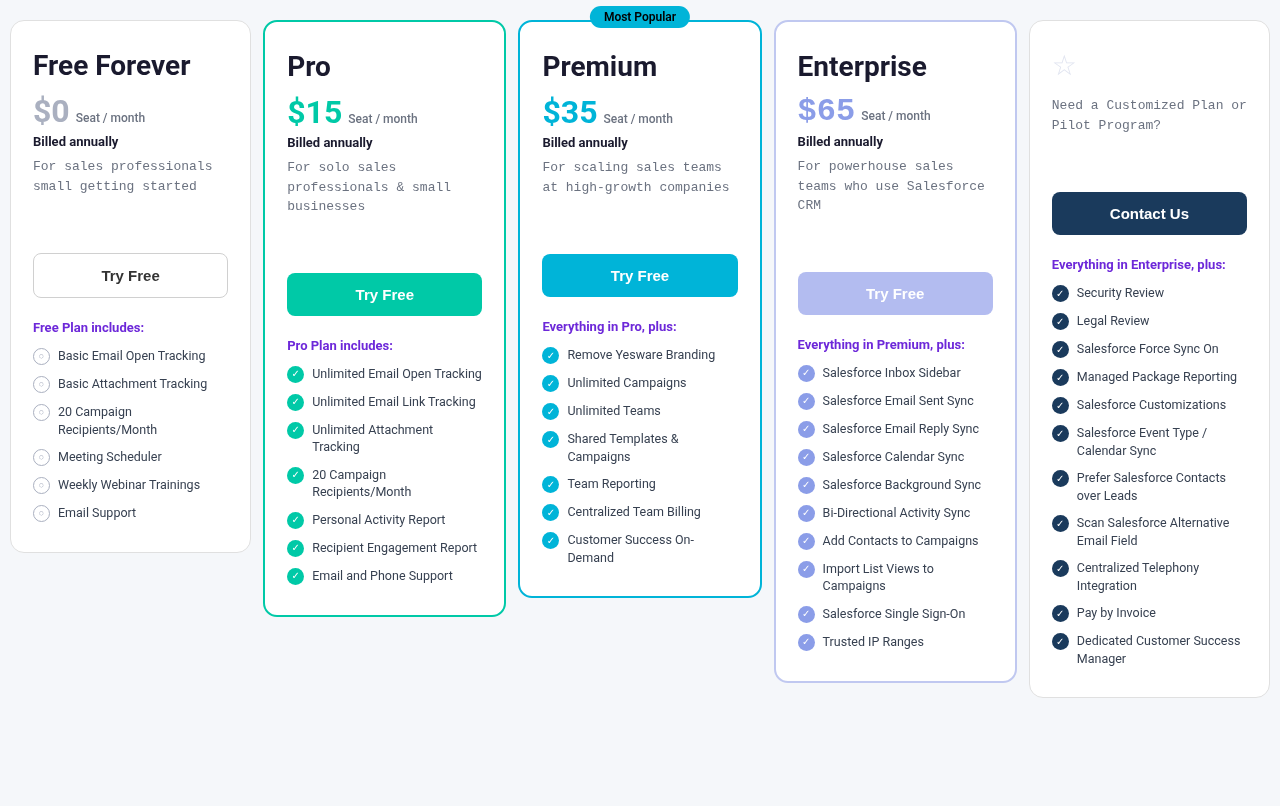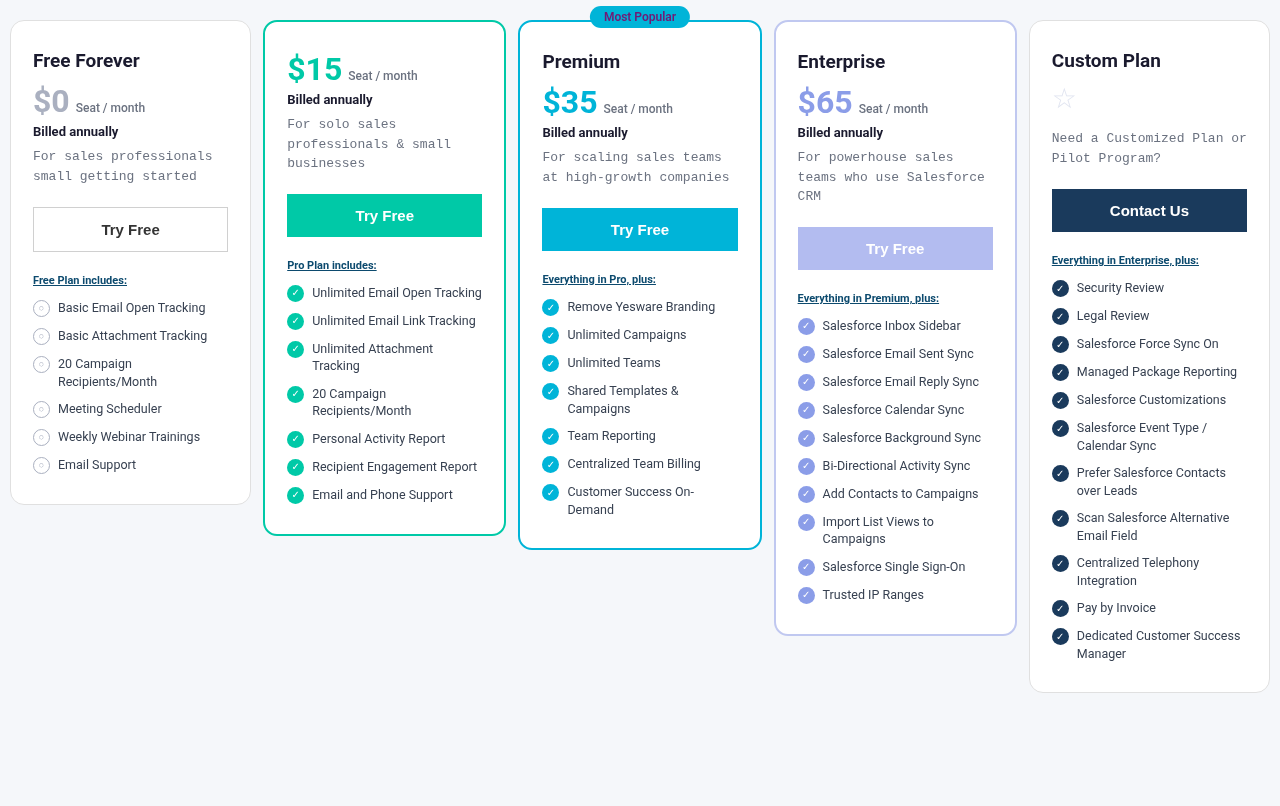--- a/index.html
+++ b/index.html
@@ -38,47 +38,47 @@
     }
     .plan-card.custom {
       border: 1.5px solid #e0e0e0;
     }
     .most-popular-badge {
       position: absolute;
       top: -16px;
       left: 50%;
       transform: translateX(-50%);
       background: #00b4d8;
-      color: #701a75;
+      color: #000000;
       font-size: 12px;
       font-weight: 600;
       padding: 4px 14px;
       border-radius: 20px;
       white-space: nowrap;
     }
     .plan-name {
-      font-size: 19px;
+      font-size: 28px;
       font-weight: 700;
       color: #1a1a2e;
       margin-bottom: 10px;
     }
     .plan-price-row {
       display: flex;
       align-items: baseline;
       gap: 6px;
       margin-bottom: 4px;
     }
     .plan-price {
       font-size: 32px;
       font-weight: 700;
     }
     .plan-price.free { color: #aab0c0; }
     .plan-price.pro { color: #00c9a7; }
     .plan-price.premium { color: #00b4d8; }
-    .plan-price.enterprise { color: #8b9de8; }
+    .plan-price.enterprise { color: #8b9de8; font-family: Liberation Mono, monospace; }
     .plan-price-unit {
       font-size: 12px;
       color: #6b7280;
       font-weight: 500;
     }
     .plan-billing {
       font-size: 13px;
       font-weight: 700;
       color: #1a1a2e;
       margin-bottom: 8px;
@@ -87,26 +87,27 @@
       font-size: 13px;
       color: #6b7280;
       margin-bottom: 20px;
       line-height: 1.5;
       min-height: 40px;
       font-family: Liberation Mono, monospace;
     }
     .plan-cta {
       width: 100%;
       padding: 13px 8px;
-      border-radius: 0;
+      border-radius: 8px;
       border: none;
       font-size: 15px;
       font-weight: 600;
       cursor: pointer;
       margin-bottom: 22px;
+      margin-top: 36px;
     }
     .cta-free {
       background: #fff;
       color: #333;
       border: 1.5px solid #d0d0d0;
     }
     .cta-pro {
       background: #00c9a7;
       color: #fff;
     }
@@ -116,25 +117,24 @@
     }
     .cta-enterprise {
       background: #b3bcf0;
       color: #fff;
     }
     .cta-custom {
       background: #1a3a5c;
       color: #fff;
     }
     .plan-features-title {
-      font-size: 11px;
+      font-size: 13px;
       font-weight: 700;
-      color: #0c4a6e;
+      color: #6d28d9;
       margin-bottom: 12px;
-      text-decoration: underline;
     }
     .feature-list {
       list-style: none;
       display: flex;
       flex-direction: column;
       gap: 10px;
     }
     .feature-item {
       display: flex;
       align-items: flex-start;
@@ -211,21 +211,21 @@
     </li>
         <li class="feature-item">
       <span class="feature-icon circle-gray">○</span>
       <span>Weekly Webinar Trainings</span>
     </li>
         <li class="feature-item">
       <span class="feature-icon circle-gray">○</span>
       <span>Email Support</span>
     </li>
       </ul></div>
-    <div class="plan-card pro"><div class="plan-price-row">
+    <div class="plan-card pro"><div class="plan-name">Pro</div><div class="plan-price-row">
       <span class="plan-price pro">$15</span>
       <span class="plan-price-unit">Seat / month</span>
     </div><div class="plan-billing">Billed annually</div><p class="plan-desc">For solo sales professionals &amp; small businesses</p><button class="plan-cta cta-pro">Try Free</button><div class="plan-features-title">Pro Plan includes:</div><ul class="feature-list">
         <li class="feature-item">
       <span class="feature-icon check-green">✓</span>
       <span>Unlimited Email Open Tracking</span>
     </li>
         <li class="feature-item">
       <span class="feature-icon check-green">✓</span>
       <span>Unlimited Email Link Tracking</span>
@@ -322,21 +322,21 @@
     </li>
         <li class="feature-item">
       <span class="feature-icon check-purple">✓</span>
       <span>Salesforce Single Sign-On</span>
     </li>
         <li class="feature-item">
       <span class="feature-icon check-purple">✓</span>
       <span>Trusted IP Ranges</span>
     </li>
       </ul></div>
-    <div class="plan-card custom"><div class="plan-name">Custom Plan</div><span class="star-icon">☆</span><p class="plan-desc">Need a Customized Plan or Pilot Program?</p><button class="plan-cta cta-custom">Contact Us</button><div class="plan-features-title">Everything in Enterprise, plus:</div><ul class="feature-list">
+    <div class="plan-card custom"><span class="star-icon">☆</span><p class="plan-desc">Need a Customized Plan or Pilot Program?</p><button class="plan-cta cta-custom">Contact Us</button><div class="plan-features-title">Everything in Enterprise, plus:</div><ul class="feature-list">
         <li class="feature-item">
       <span class="feature-icon check-dark">✓</span>
       <span>Security Review</span>
     </li>
         <li class="feature-item">
       <span class="feature-icon check-dark">✓</span>
       <span>Legal Review</span>
     </li>
         <li class="feature-item">
       <span class="feature-icon check-dark">✓</span>

